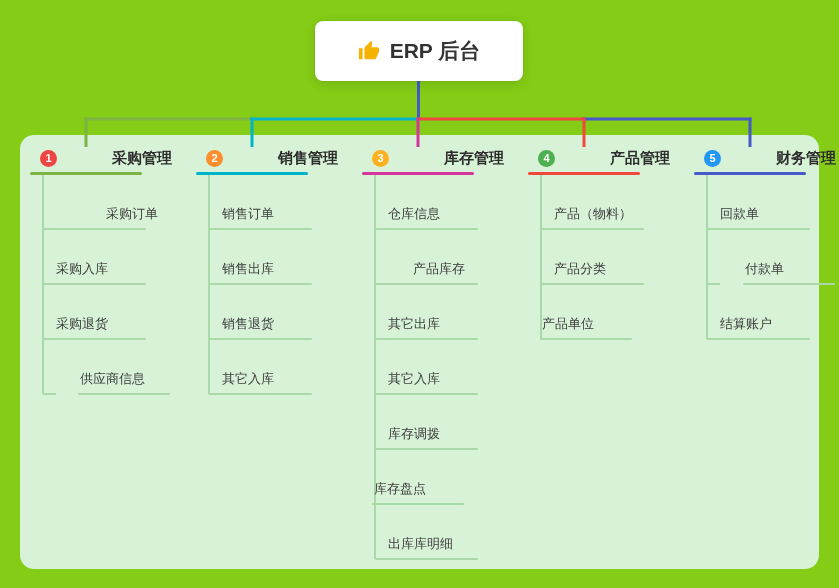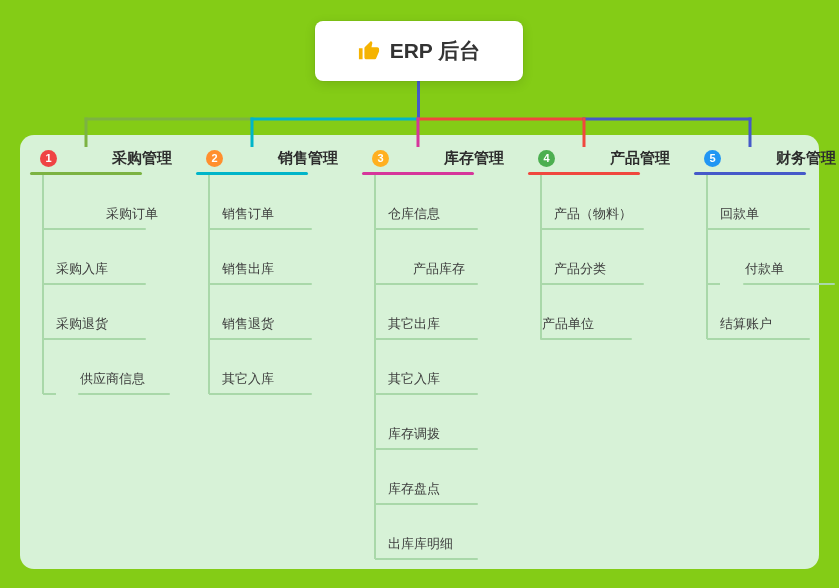--- a/index.html
+++ b/index.html
@@ -147,21 +147,21 @@
       <div class="child-underline" style="background: rgb(169, 216, 169);"></div>
     </div>
     <div class="child-node" style="left: 386px; top: 370px;">
       <span class="child-label">其它入库</span>
       <div class="child-underline" style="background: rgb(169, 216, 169);"></div>
     </div>
     <div class="child-node" style="left: 386px; top: 425px;">
       <span class="child-label">库存调拨</span>
       <div class="child-underline" style="background: rgb(169, 216, 169);"></div>
     </div>
-    <div class="child-node" style="left: 386px; top: 480px;">
+    <div class="child-node" style="left: 372px; top: 480px;">
       <span class="child-label">库存盘点</span>
       <div class="child-underline" style="background: rgb(169, 216, 169);"></div>
     </div>
     <div class="child-node" style="left: 386px; top: 535px;">
       <span class="child-label">出库库明细</span>
       <div class="child-underline" style="background: rgb(169, 216, 169);"></div>
     </div>
     <div class="branch-head" style="left: 528px; top: 146px;">
       <div class="branch-top">
         <span class="badge" style="background: rgb(76, 175, 80);">4</span>

